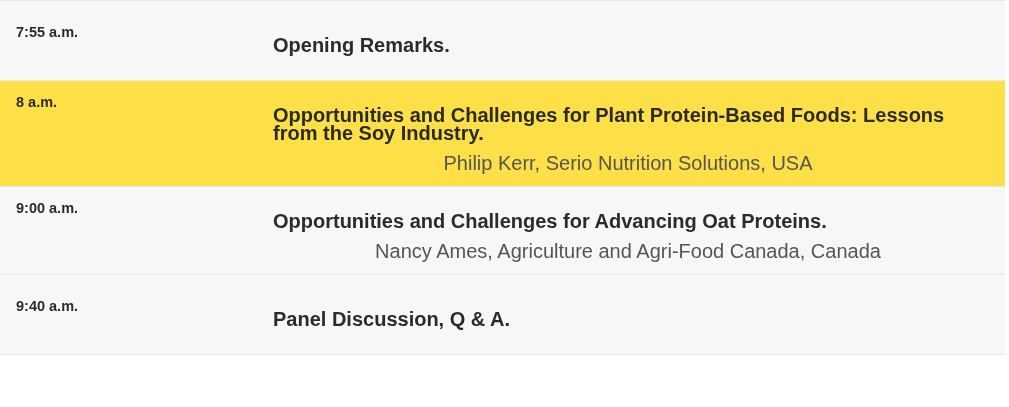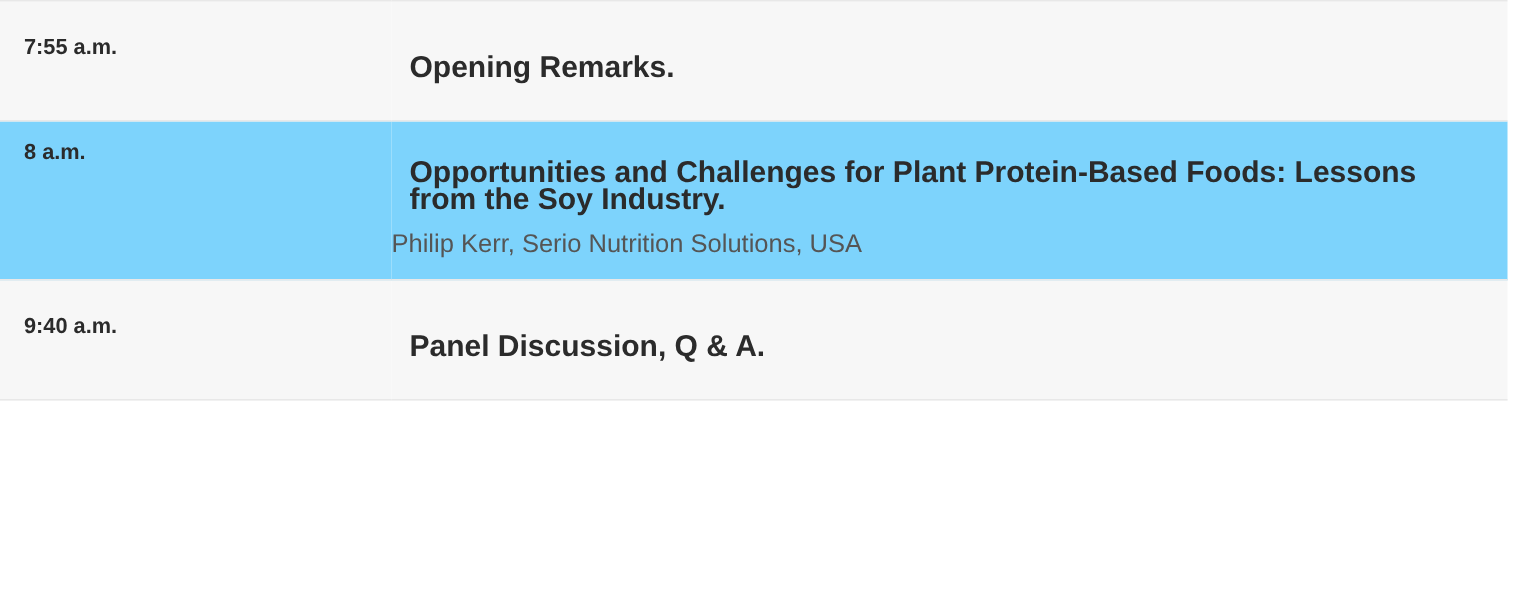--- a/index.html
+++ b/index.html
@@ -20,21 +20,21 @@
     border-collapse: collapse;
     table-layout: fixed;
     margin: 0;
     padding: 0;
   }
 
   .agenda-table tr.row-shaded {
     background: #f7f7f7;
   }
   .agenda-table tr.row-plain {
-    background: #7dd3fc;
+    background: #fde047;
   }
 
   .agenda-table td {
     border-top: 1px solid #e8e8e8;
     border-bottom: 1px solid #e8e8e8;
     vertical-align: top;
     padding: 0;
   }
 
   td.time-cell {
@@ -53,25 +53,26 @@
 
   .session-title {
     font-size: 20px;
     font-weight: bold;
     color: #2b2b2b;
     line-height: 18px;
     margin: 12px;
   }
 
   .session-speaker {
-    font-size: 17px;
+    font-size: 20px;
     font-weight: normal;
     color: #555555;
     line-height: 18px;
     margin: 4px 0 0 0;
+    text-align: center;
   }
 
   tr.single-line td.time-cell,
   tr.single-line td.detail-cell {
     padding-top: 23px;
     padding-bottom: 14px;
   }
 </style>
 </head>
 <body>
@@ -93,20 +94,29 @@
         <span>8 a.m.</span>
       </td>
       <td class="detail-cell">
         <div class="session-title">Opportunities and Challenges for Plant Protein-Based Foods: Lessons from the Soy Industry.</div>
         <div class="session-speaker">Philip Kerr, Serio Nutrition Solutions, USA</div>
       </td>
     </tr>
 
 
 
+    <tr class="row-shaded">
+      <td class="time-cell">
+        <span>9:00 a.m.</span>
+      </td>
+      <td class="detail-cell">
+        <div class="session-title">Opportunities and Challenges for Advancing Oat Proteins.</div>
+        <div class="session-speaker">Nancy Ames, Agriculture and Agri-Food Canada, Canada</div>
+      </td>
+    </tr>
 
 
     <tr class="row-shaded single-line">
       <td class="time-cell">
         <span>9:40 a.m.</span>
       </td>
       <td class="detail-cell">
         <div class="session-title">Panel Discussion, Q &amp; A.</div>
       </td>
     </tr>

